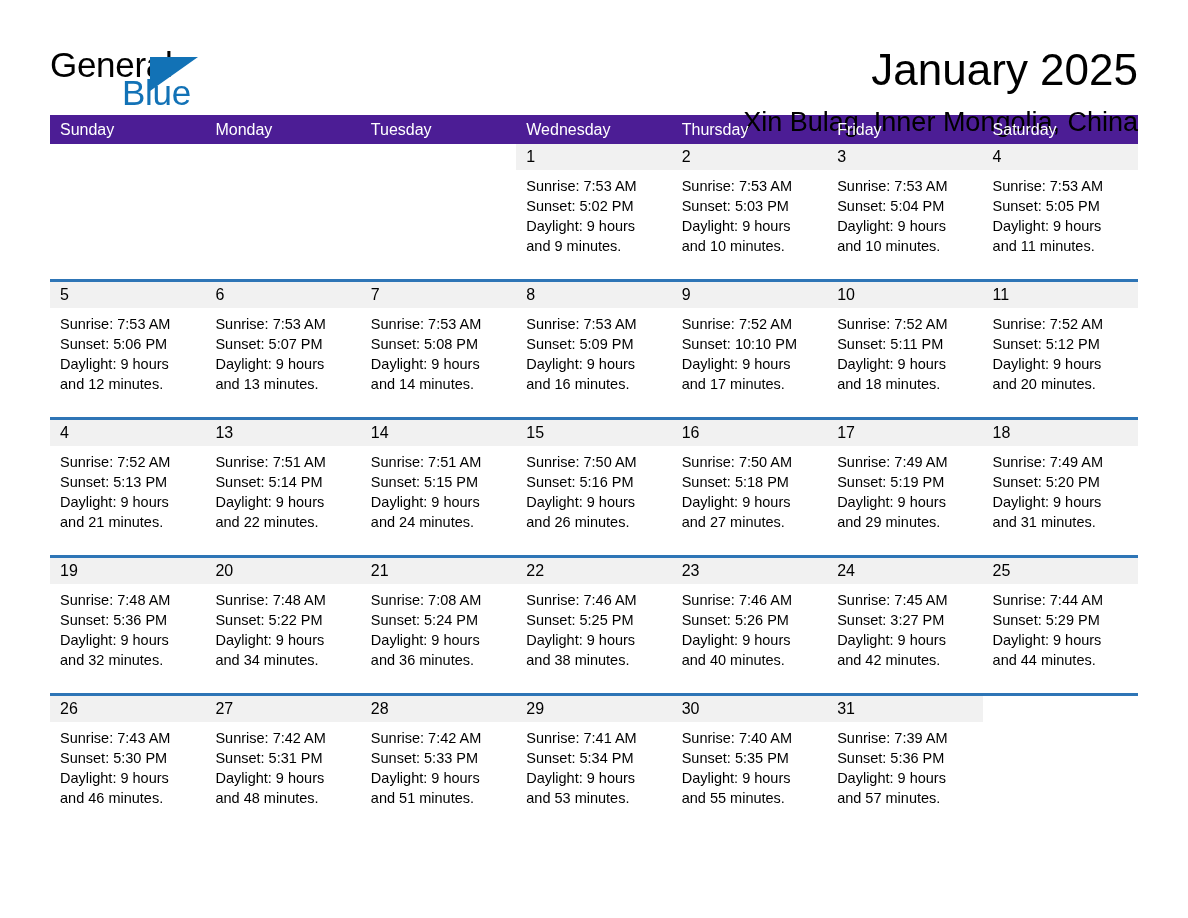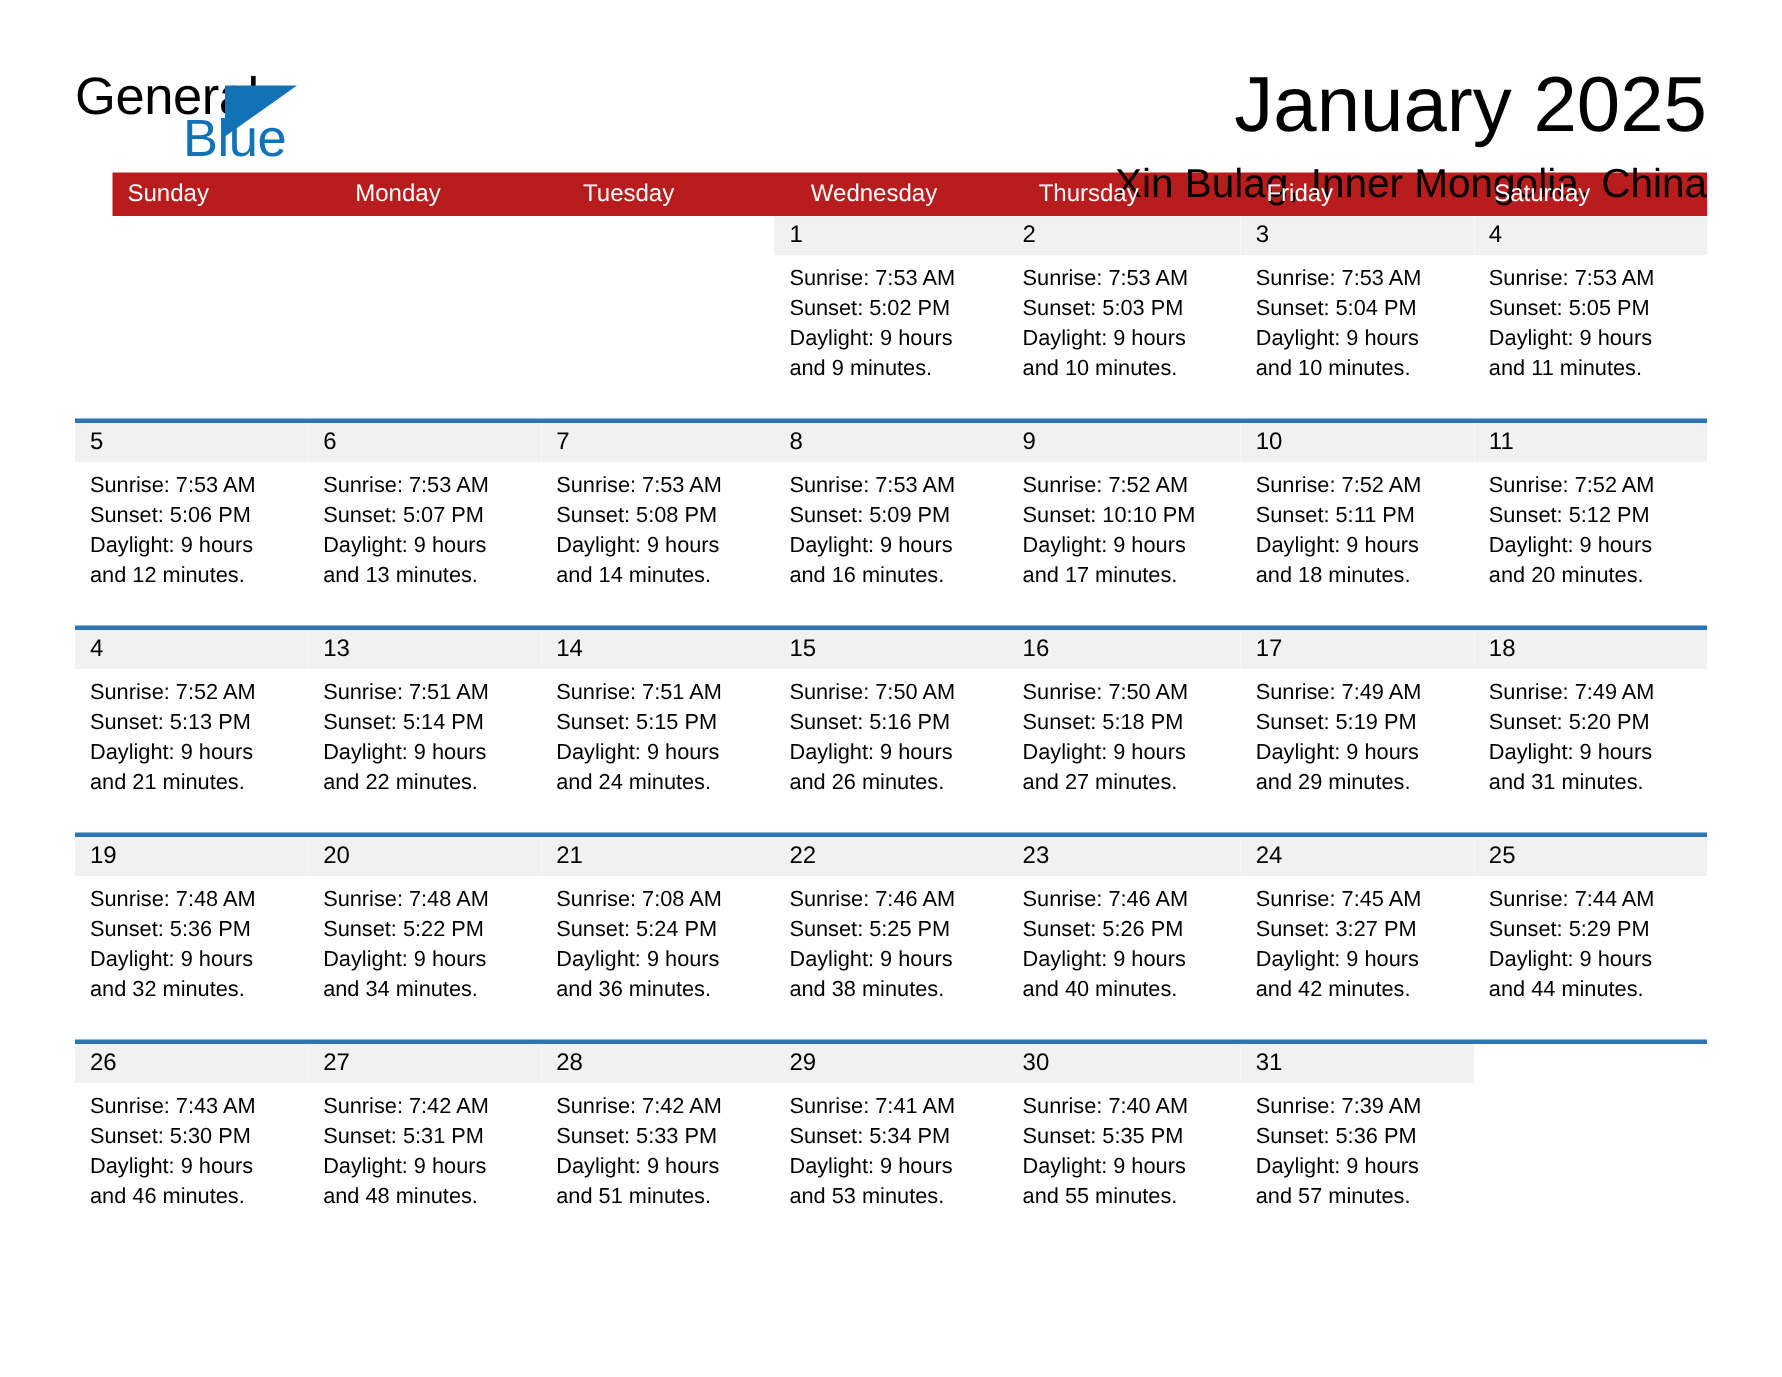--- a/index.html
+++ b/index.html
@@ -66,21 +66,21 @@
     height: 0;
     border-left: 48px solid #1272b6;
     border-bottom: 34px solid transparent;
   }
   .title-block {
     text-align: right;
     flex: 1 1 auto;
     padding-top: 0px;
   }
   .month-title {
-    font-size: 52px;
+    font-size: 44px;
     line-height: 52px;
     font-weight: normal;
     color: #000000;
     margin: 0;
     letter-spacing: 0px;
   }
   .location {
     font-size: 27px;
     line-height: 32px;
     color: #000000;
@@ -89,23 +89,22 @@
   }
 
   
   .calendar {
     width: 1088px;
     margin-top: 11px;
   }
   .weekdays {
     display: grid;
     grid-template-columns: repeat(7, 1fr);
-    background: #b91c1c;
+    background: #4c1d95;
     height: 29px;
-    margin-left: 25px;
   }
   .weekday {
     color: #ffffff;
     font-size: 16px;
     line-height: 29px;
     padding-left: 10px;
     box-sizing: border-box;
     white-space: nowrap;
   }
   .week {

